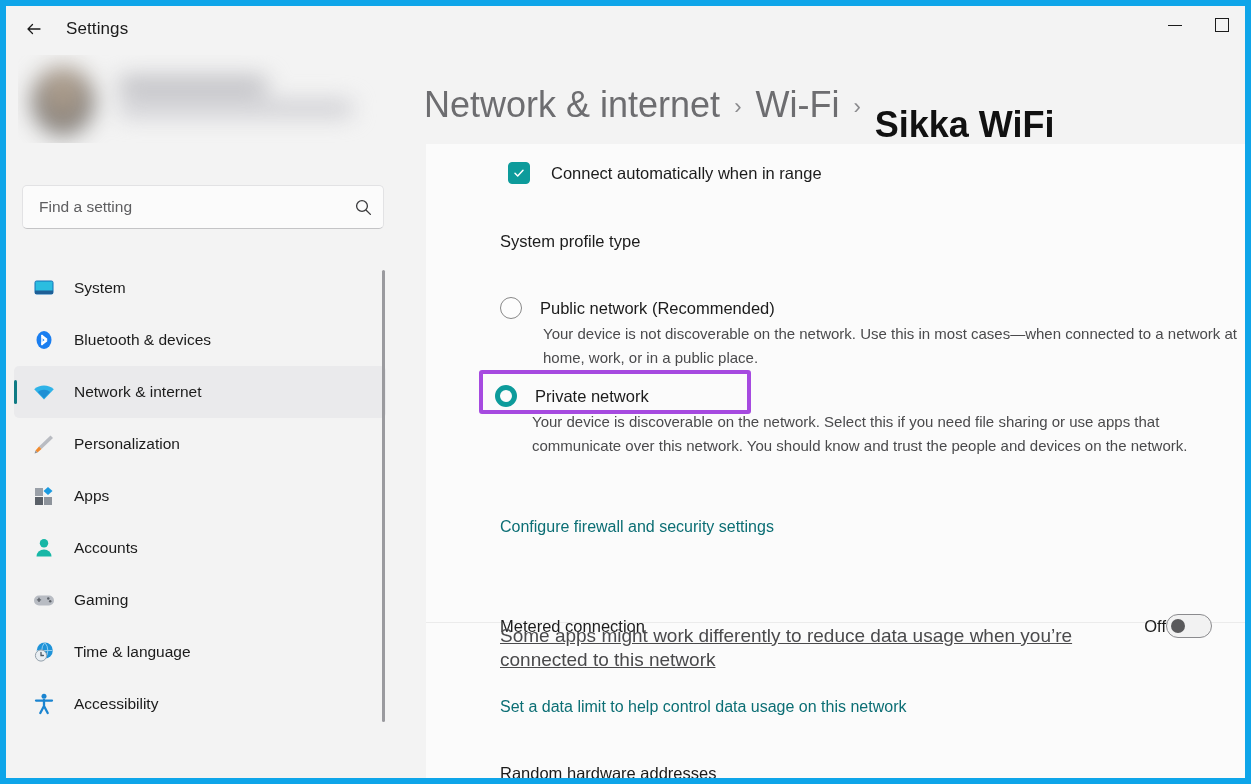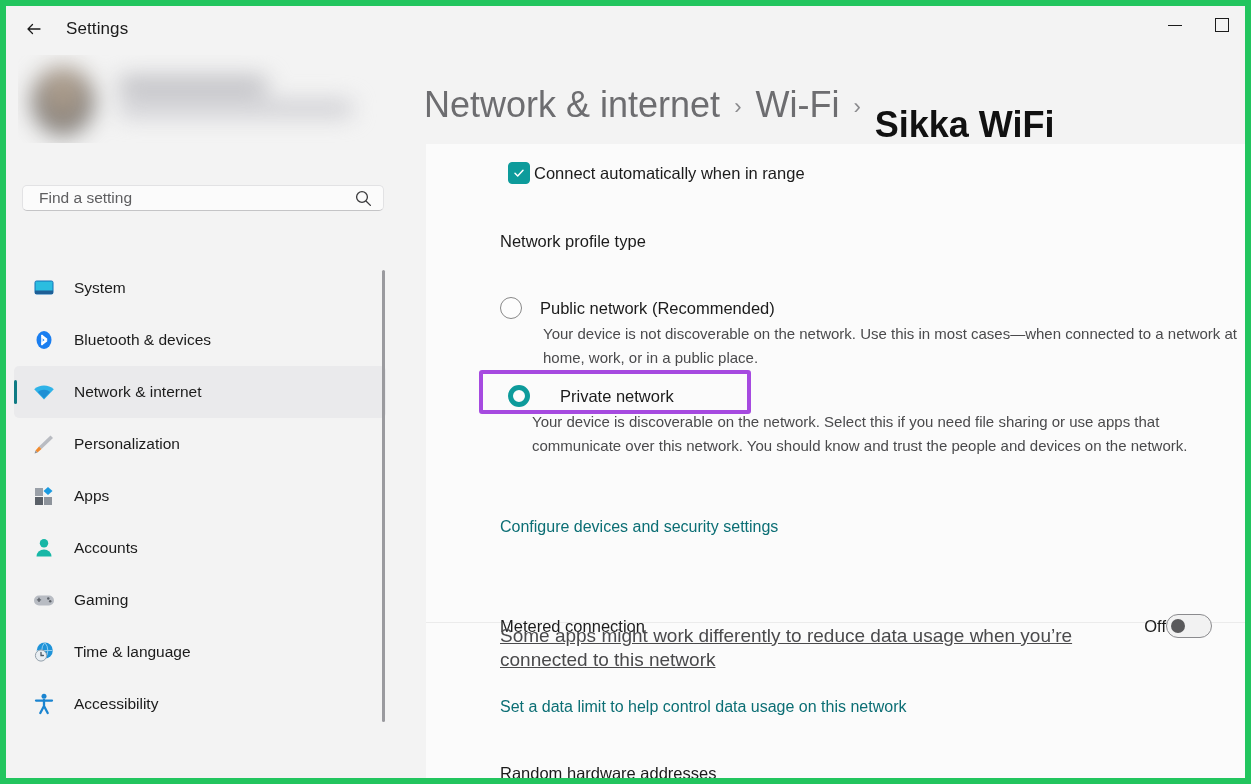--- a/index.html
+++ b/index.html
@@ -10,21 +10,21 @@
     overflow: hidden;
     font-family: "Liberation Sans", sans-serif;
     background: #efeff3;
   }
 
   
   #frame {
     position: relative;
     width: 1251px;
     height: 784px;
-    border: 6px solid #22c55e;
+    border: 6px solid #0ea5e9;
     background: #c4b5fd;
     overflow: hidden;
   }
 
   
   #titlebar {
     position: absolute;
     left: 0; top: 0;
     width: 1239px;
     height: 46px;
@@ -93,21 +93,21 @@
   }
   #profile .line2 {
     position: absolute; left: 100px; top: 46px;
     width: 235px; height: 15px; border-radius: 8px;
     background: #c9c9ce;
   }
 
   #search-box {
     position: absolute;
     left: 16px; top: 133px;
-    width: 362px; height: 26px;
+    width: 362px; height: 44px;
     background: #fbfbfb;
     border: 1px solid #e2e2e4;
     border-bottom: 1px solid #c4c4c6;
     border-radius: 5px;
     display: flex;
     align-items: center;
     cursor: text;
   }
   #search-input {
     flex: 1;
@@ -233,21 +233,21 @@
   .cb {
     width: 22px; height: 22px;
     border-radius: 4px;
     background: #0d9b9b;
     border: 1px solid #0d9b9b;
     display: flex; align-items: center; justify-content: center;
     flex: 0 0 22px;
   }
   .cb svg { display: block; }
   #auto-connect-label {
-    margin-left: 4px;
+    margin-left: 21px;
     font-size: 16.5px;
     color: #1b1b1b;
     white-space: nowrap;
   }
 
   #profile-type-heading {
     position: absolute;
     left: 80px; top: 180px;
     font-size: 16.5px;
     color: #1b1b1b;
@@ -278,21 +278,21 @@
   }
   .radio-desc {
     position: absolute;
     font-size: 15px;
     line-height: 24px;
     color: #4a4a4c;
   }
 
   #public-radio-row { left: 80px; top: 245px; }
   #public-desc { left: 123px; top: 270px; width: 700px; }
-  #private-radio-row { left: 88px; top: 333px; gap: 12px; }
+  #private-radio-row { left: 75px; top: 333px; }
   #private-desc { left: 112px; top: 358px; width: 712px; }
 
   
   #private-highlight {
     position: absolute;
     left: 59px; top: 318px;
     width: 272px; height: 44px;
     border: 4px solid #a64ae0;
     border-radius: 3px;
     pointer-events: none;
@@ -527,36 +527,36 @@
 
     <div id="auto-connect-row">
       <span class="cb">
         <svg width="14" height="14" viewBox="0 0 14 14">
           <path d="M3 7.3 L5.7 10 L11 4.3" fill="none" stroke="#fff" stroke-width="1.5" stroke-linecap="round" stroke-linejoin="round"></path>
         </svg>
       </span>
       <span id="auto-connect-label">Connect automatically when in range</span>
     </div>
 
-    <div id="profile-type-heading">Network profile type</div>
+    <div id="profile-type-heading">System profile type</div>
 
     <div class="radio-row" id="public-radio-row">
       <span class="radio"></span>
       <span class="radio-label">Public network (Recommended)</span>
     </div>
     <div class="radio-desc" id="public-desc">Your device is not discoverable on the network. Use this in most cases—when connected to a network at home, work, or in a public place.</div>
 
     <div class="radio-row" id="private-radio-row">
       <span class="radio checked"></span>
       <span class="radio-label">Private network</span>
     </div>
     <div id="private-highlight"></div>
     <div class="radio-desc" id="private-desc">Your device is discoverable on the network. Select this if you need file sharing or use apps that communicate over this network. You should know and trust the people and devices on the network.</div>
 
-    <div class="link" id="firewall-link">Configure devices and security settings</div>
+    <div class="link" id="firewall-link">Configure firewall and security settings</div>
 
     <div id="metered-heading">Metered connection</div>
     <div id="metered-desc">Some apps might work differently to reduce data usage when you’re connected to this network</div>
 
     <div id="metered-toggle-wrap">
       <span id="metered-state">Off</span>
       <span class="toggle">
         <span class="knob"></span>
       </span>
     </div>

